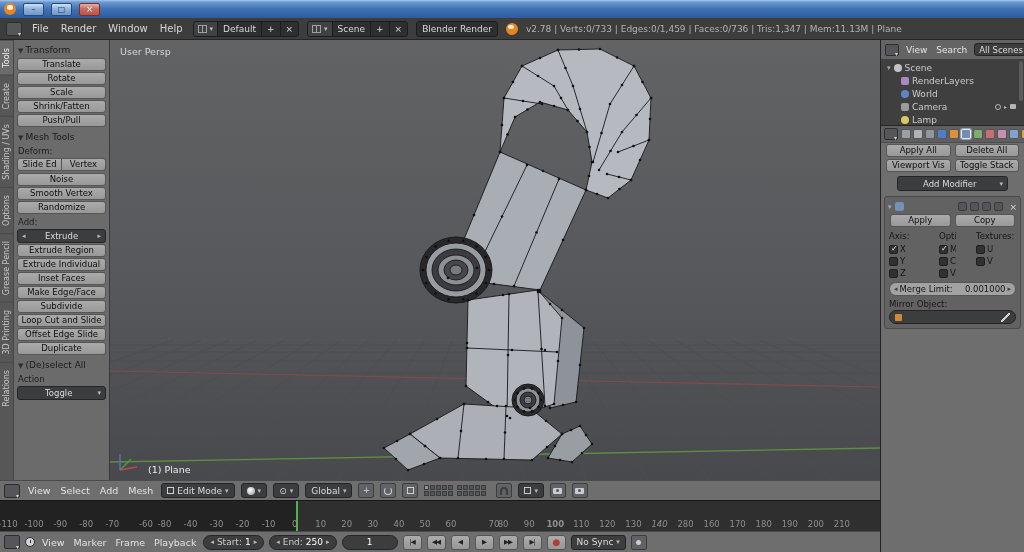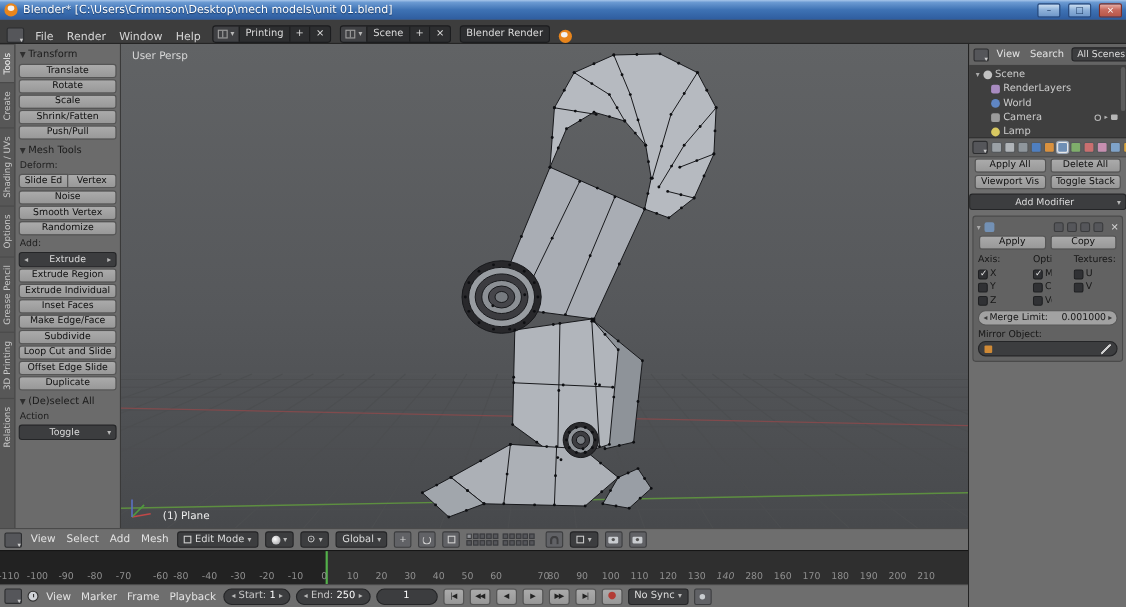--- a/index.html
+++ b/index.html
@@ -11,21 +11,21 @@
   .titlebar{height:18px;flex:0 0 18px;display:flex;align-items:center;gap:5px;padding:0 4px;
     background:linear-gradient(#a7c6ea 0%,#6b9ad2 12%,#3e72b4 50%,#2e5c9e 100%);color:#fff;font-size:10px}
   .blogo{width:12px;height:12px;border-radius:50%;background:#e8851c;position:relative;flex:0 0 12px}
   .blogo::after{content:"";position:absolute;left:2.5px;top:2px;width:6px;height:4.5px;border-radius:50%;background:#f3f3f3}
   .titletext{flex:1;white-space:nowrap;overflow:hidden;text-shadow:0 1px 1px #1c3a63}
   .wc{width:21px;height:13px;border-radius:2px;border:1px solid #28497b;margin-left:2px;flex:0 0 21px;
     background:linear-gradient(#cfe0f2,#8fb2da 45%,#6f97c8);color:#17345d;font-size:8px;line-height:11px;text-align:center}
   .wc.close{background:linear-gradient(#e8b0a8,#c86a5e 45%,#b85648);color:#fff;border-color:#7b2f28}
 
   
-  .infobar{height:22px;flex:0 0 22px;background:#3d3d3d;border-bottom:1px solid #252525;display:flex;align-items:flex-end;gap:8px;padding:0 6px;font-size:10px;color:#d6d6d6}
+  .infobar{height:22px;flex:0 0 22px;background:#3d3d3d;border-bottom:1px solid #252525;display:flex;align-items:center;gap:8px;padding:0 6px;font-size:10px;color:#d6d6d6}
   .menu{padding:0 2px;white-space:nowrap}
   .ed-icon{width:16px;height:14px;background:#55565a;border:1px solid #2c2d2f;border-radius:2px;position:relative;flex:0 0 16px}
   .ed-icon::after{content:"▾";position:absolute;right:0px;bottom:-2px;font-size:6px;color:#cfcfcf}
   .ed-icon.small{width:14px;height:12px;flex:0 0 14px}
   .ibpill{display:inline-flex;align-items:stretch;height:16px;background:#2d2e30;border:1px solid #1c1d1f;border-radius:3px;color:#dadada;font-size:9px;overflow:hidden;white-space:nowrap}
   .seg{display:flex;align-items:center;padding:0 5px;gap:3px}
   .seg+.seg{border-left:1px solid #1c1d1f}
   .seg.icon{background:#404144;padding:0 4px}
   .gridglyph{width:9px;height:8px;border:1px solid #a0a0a0;position:relative}
   .gridglyph::after{content:"";position:absolute;left:3px;top:0;bottom:0;width:1px;background:#a0a0a0}
@@ -122,21 +122,21 @@
   .pt.active{border-color:#e8e8e8;box-shadow:0 0 0 1px #9aa7b8}
   .pt-render{background:#9aa0a5}.pt-render-layers{background:#b0b4b8}.pt-scene{background:#8f969c}
   .pt-world{background:#4f7fc0}.pt-object{background:#d9913e}.pt-modifiers{background:#6f8fb5}
   .pt-data{background:#7fae6b}.pt-material{background:#c96f6f}.pt-texture{background:#c78fb0}
   .pt-particles{background:#7fa3c9}.pt-physics{background:#d9a53e}
   .pbread{height:17px;flex:0 0 17px;display:flex;align-items:center;gap:4px;padding:0 6px;font-size:9px;color:#e2e2e2}
   .bicon{width:9px;height:9px;border-radius:2px;flex:0 0 9px}
   .b1{background:#d08a36}
   .b2{background:#7391b5}
   .prow{display:flex;padding:0 3px}
-  .addmod{margin:3px 0;height:15px}
+  .addmod{margin:3px 16px;height:15px}
   .modpanel{margin:2px 3px;background:#626262;border:1px solid #4a4a4a;border-radius:3px;padding:3px;font-size:8.5px}
   .mp-head{height:13px;display:flex;align-items:center;gap:3px;color:#ddd}
   .mtog{width:9px;height:9px;background:#55565a;border:1px solid #3a3b3d;border-radius:2px;flex:0 0 9px}
   .xbtn{margin-left:3px;color:#d6d6d6;font-size:9px}
   .mp-cols{display:flex;gap:20px;margin:3px 1px;color:#161616}
   .collabel{font-size:8.5px;color:#161616;margin-bottom:2px;white-space:nowrap;overflow:hidden}
   .cb{display:flex;align-items:center;gap:2px;height:12px;white-space:nowrap;overflow:hidden}
   .cbbox{width:9px;height:9px;border-radius:2px;background:#303134;border:1px solid #1f2022;position:relative;flex:0 0 9px}
   .cb.checked .cbbox::after{content:"✓";position:absolute;left:1px;top:-2px;font-size:8px;color:#eee}
   .cblabel{font-size:8.5px;color:#161616}
@@ -146,54 +146,54 @@
   .objico{width:7px;height:7px;background:#d08a36;border-radius:1px}
   .dropper{width:9px;height:9px;background:linear-gradient(135deg,transparent 42%,#cfcfcf 42%,#cfcfcf 58%,transparent 58%)}
 </style>
 </head>
 <body>
 
 <div class="app">
 
   <div class="titlebar">
     <span class="blogo"></span>
-    <span class="titletext">Blender* [C:\Users\Crimmson\Desktop\mech models\unit 01.blend]</span>
     <span class="wc">–</span>
     <span class="wc">□</span>
     <span class="wc close">×</span>
   </div>
 
   <div class="infobar">
     <span class="ed-icon"></span>
     <span class="menu">File</span>
     <span class="menu">Render</span>
     <span class="menu">Window</span>
     <span class="menu">Help</span>
     <span class="ibpill">
       <span class="seg icon">
           <span class="gridglyph"></span>
           <span class="arrowdd">▾</span>
         </span>
-      <span class="seg">Printing</span>
+      <span class="seg">Default</span>
       <span class="seg">+</span>
       <span class="seg">×</span>
     </span>
     <span class="ibpill">
       <span class="seg icon">
           <span class="gridglyph"></span>
           <span class="arrowdd">▾</span>
         </span>
       <span class="seg">Scene</span>
       <span class="seg">+</span>
       <span class="seg">×</span>
     </span>
     <span class="ibpill">
       <span class="seg">Blender Render</span>
     </span>
     <span class="blogo"></span>
+    <span class="stats">v2.78 | Verts:0/733 | Edges:0/1,459 | Faces:0/736 | Tris:1,347 | Mem:11.13M | Plane</span>
   </div>
 
   <div class="main">
 
     <div class="left">
 
       <div class="v3d">
         <svg class="scene" id="scene-svg" viewBox="0 0 770 440">
           <g id="grid-g">
               <line x1="0" y1="300" x2="770" y2="300" stroke="#56585b" stroke-width="1" opacity="0.9"></line>
@@ -582,21 +582,21 @@
           <span class="tick" style="left: 294.66px;">0</span>
           <span class="tick" style="left: 320.72px;">10</span>
           <span class="tick" style="left: 346.78px;">20</span>
           <span class="tick" style="left: 372.84px;">30</span>
           <span class="tick" style="left: 398.9px;">40</span>
           <span class="tick" style="left: 424.96px;">50</span>
           <span class="tick" style="left: 451.02px;">60</span>
           <span class="tick" style="left: 494px;">70</span>
           <span class="tick" style="left: 503.14px;">80</span>
           <span class="tick" style="left: 529.2px;">90</span>
-          <span class="tick" style="left: 555.26px;">100</span>
+          <span class="tick" style="left: 555.26px; font-weight: bold;">100</span>
           <span class="tick" style="left: 581.32px;">110</span>
           <span class="tick" style="left: 607.38px;">120</span>
           <span class="tick" style="left: 633.44px;">130</span>
           <span class="tick" style="left: 659.5px; font-style: italic;">140</span>
           <span class="tick" style="left: 685.56px;">280</span>
           <span class="tick" style="left: 711.62px;">160</span>
           <span class="tick" style="left: 737.68px;">170</span>
           <span class="tick" style="left: 763.74px;">180</span>
           <span class="tick" style="left: 789.8px;">190</span>
           <span class="tick" style="left: 815.86px;">200</span>

